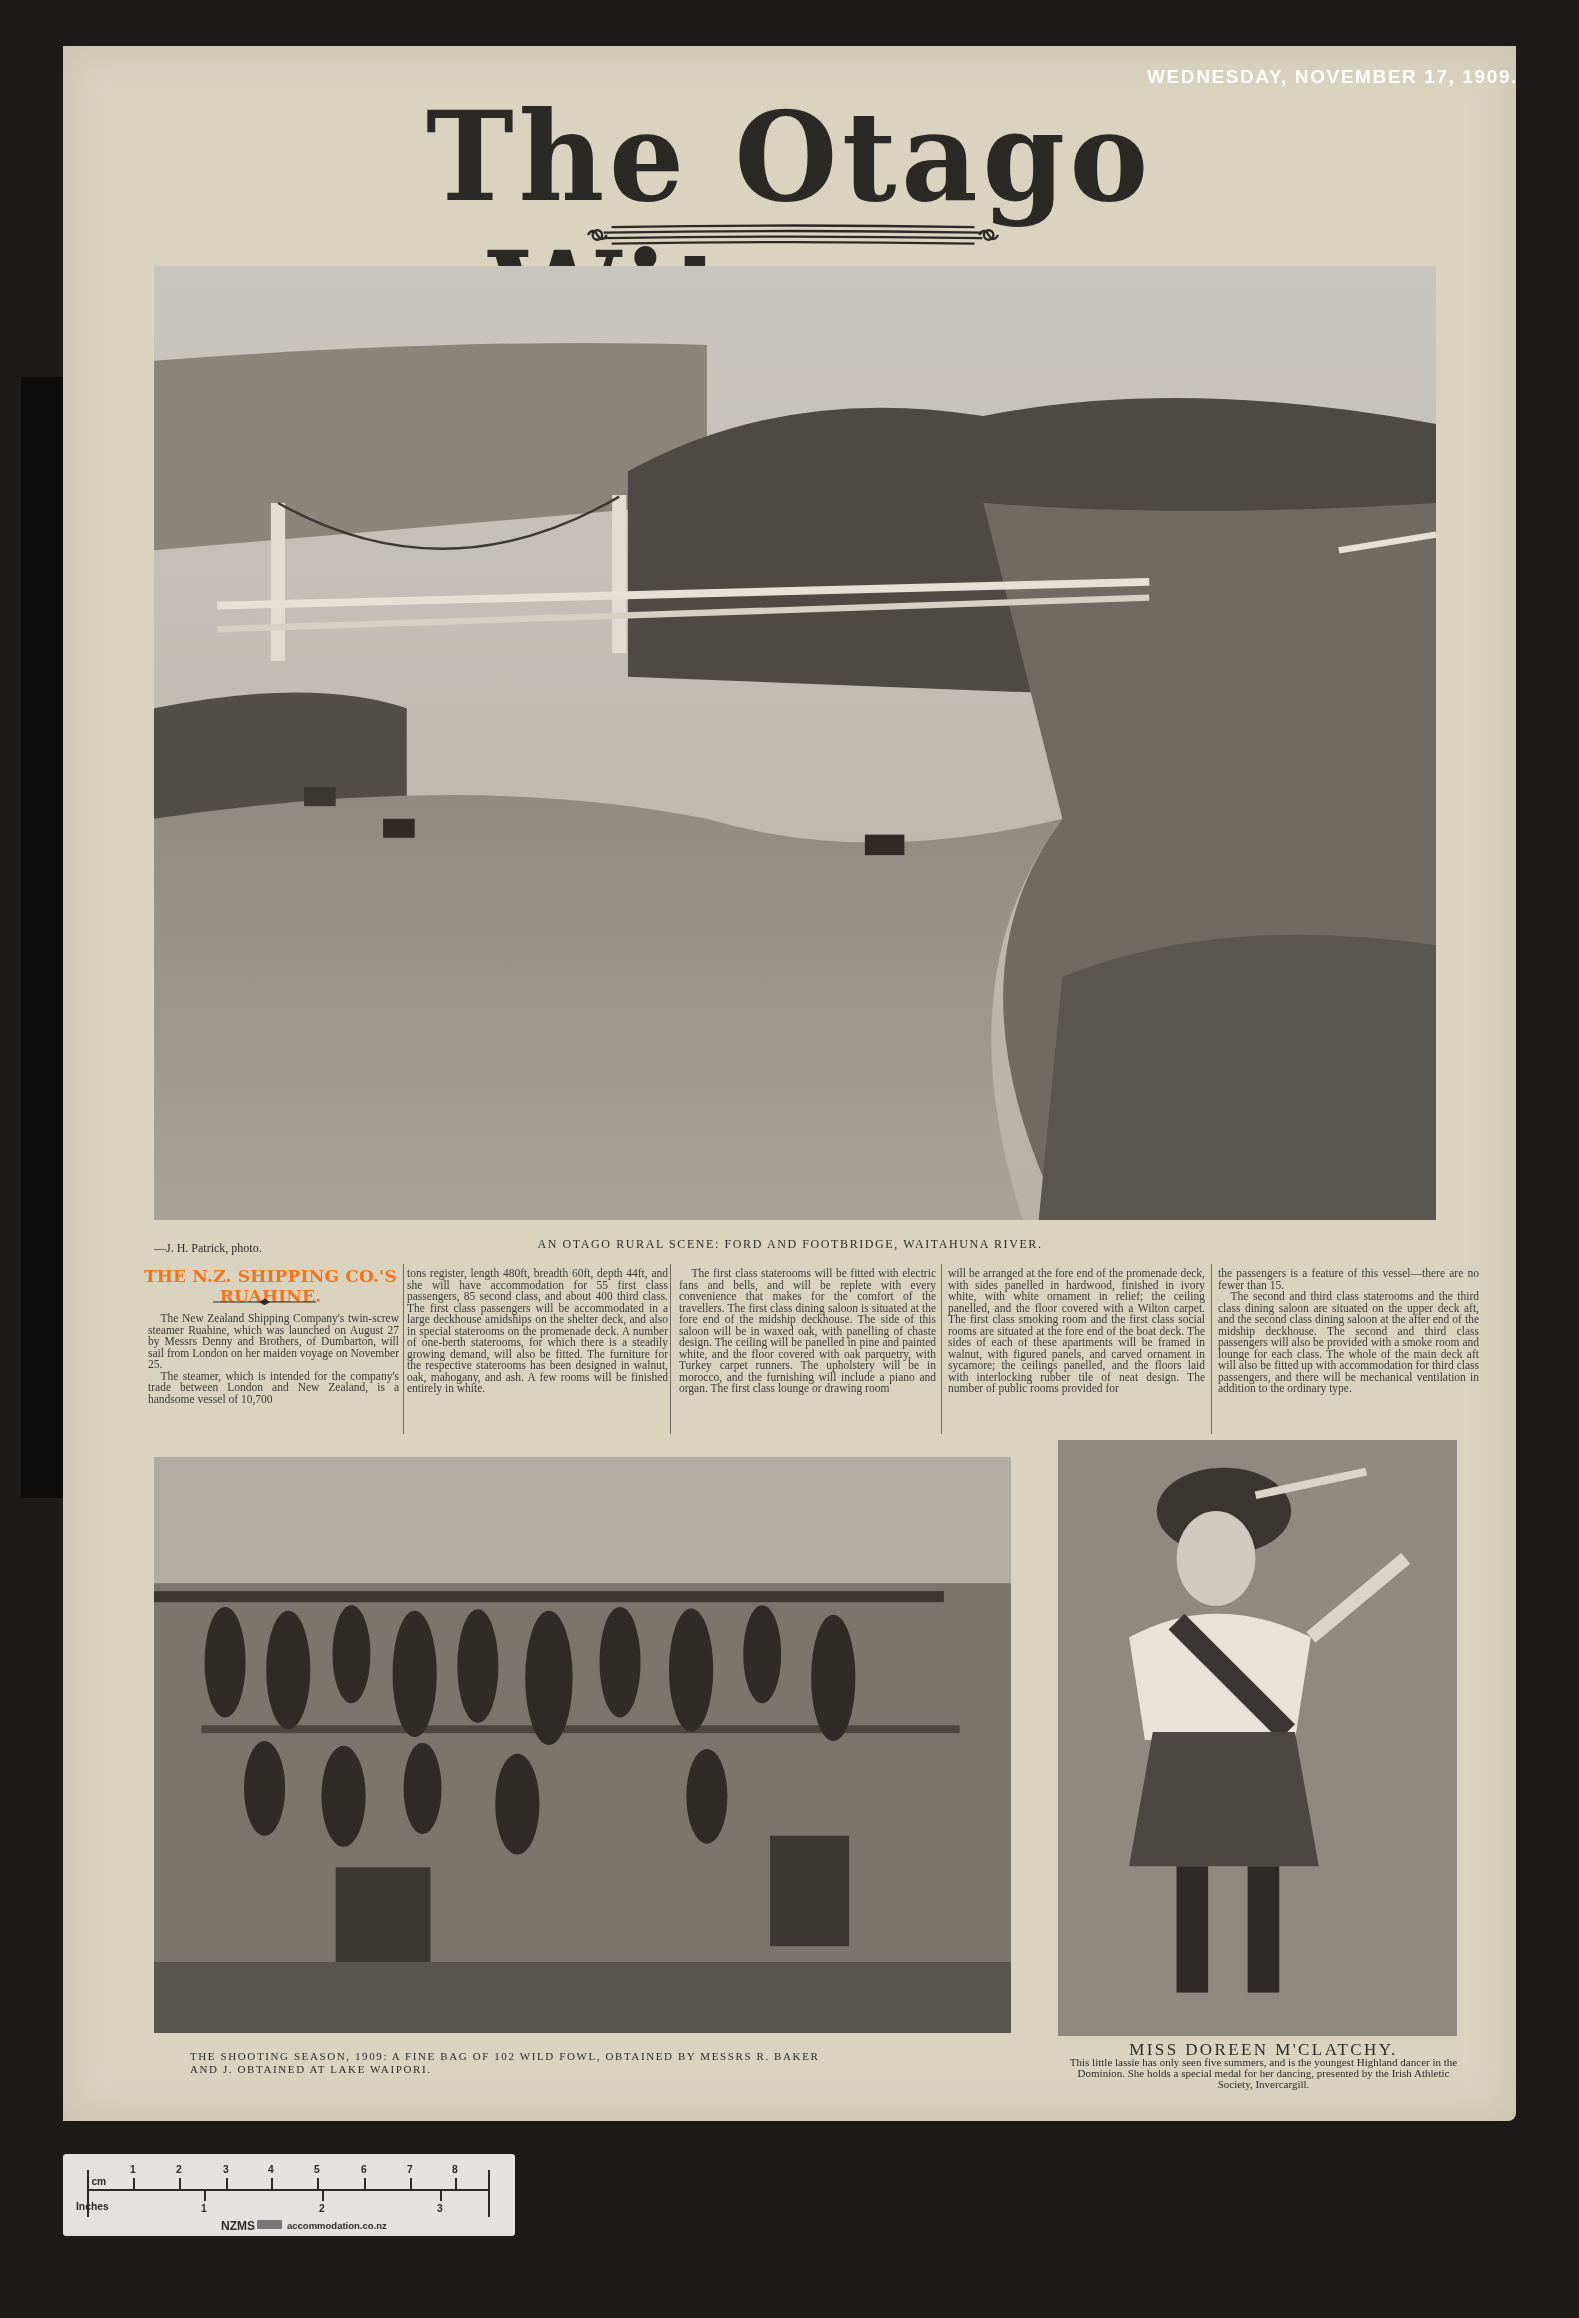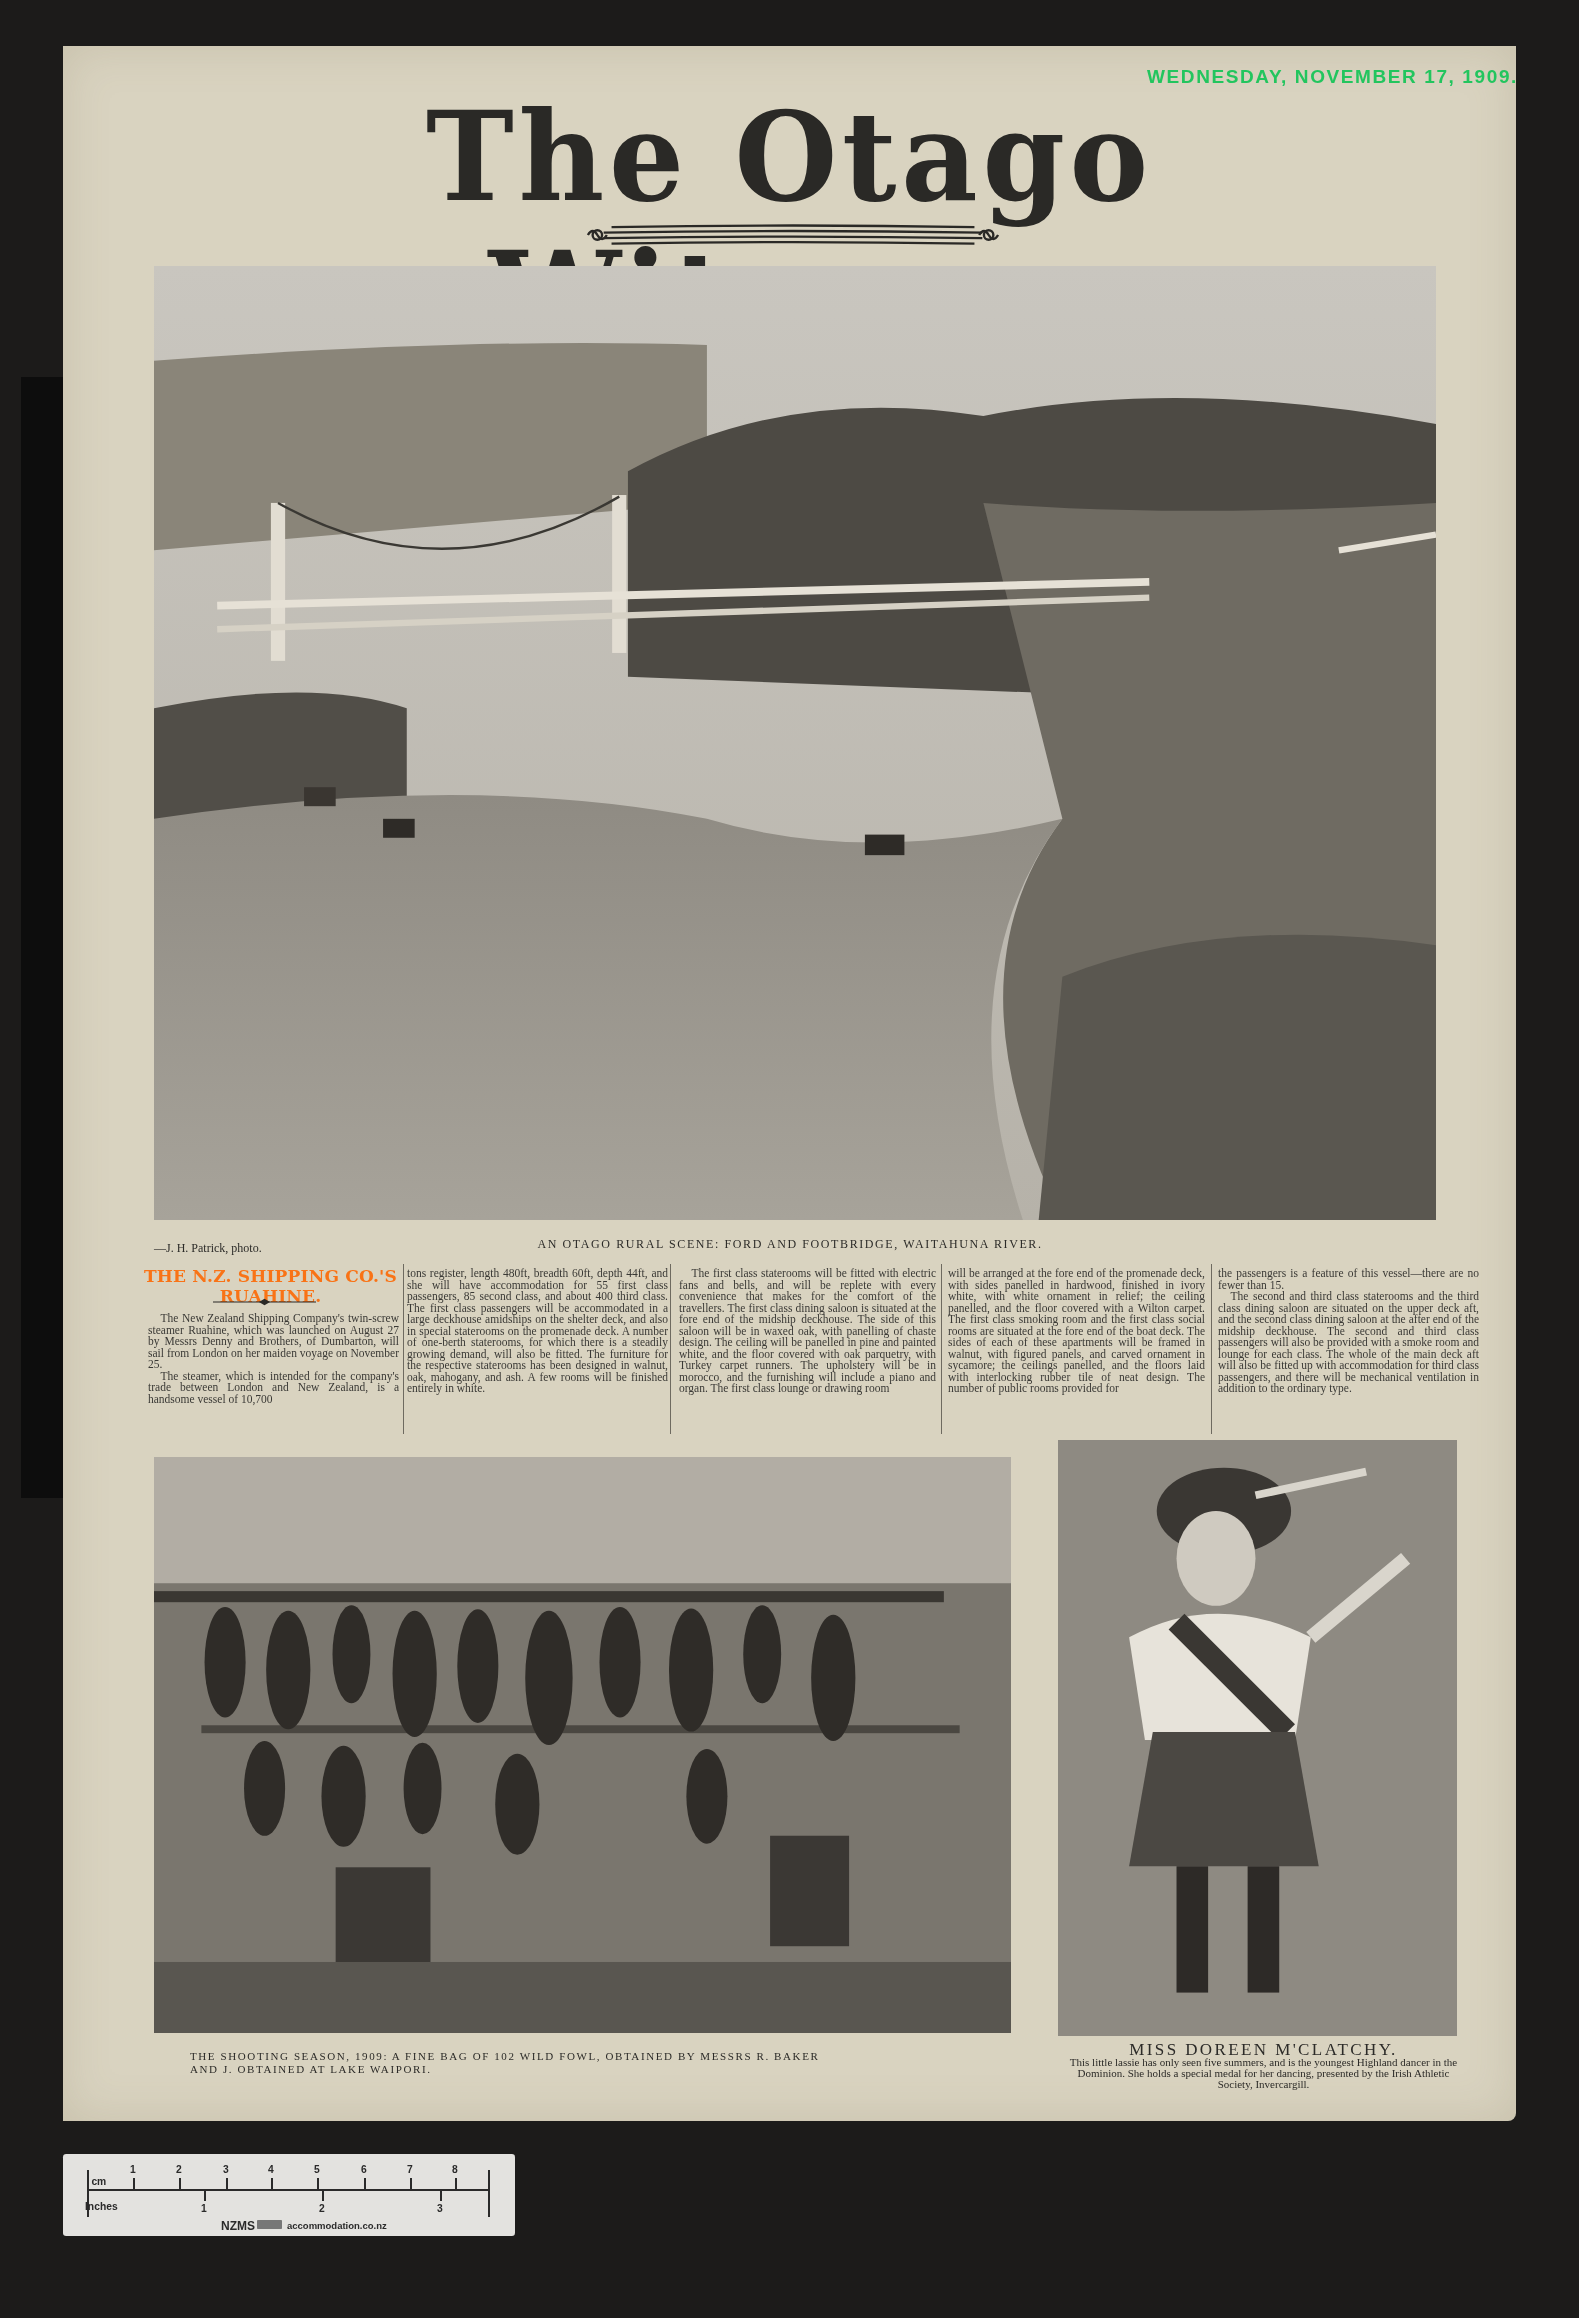--- a/index.html
+++ b/index.html
@@ -1,20 +1,20 @@
 <!DOCTYPE html>
 <html style="font-size:12.6px"><head>
 <meta charset="utf-8">
 <style>
   html, body { margin:0; padding:0; }
   body { width:1579px; height:2319px; background:#1c1b1a; position:relative; overflow:hidden; font-family:"Liberation Serif", serif; }
   .backing { position:absolute; left:20.5px; top:377px; width:44px; height:1121px; background:#0d0d0d; }
   .paper { position:absolute; left:63px; top:46px; width:1453px; height:2075px; background:#d9d3c0; border-radius:0 0 8px 0; box-shadow: inset 0 0 47px rgba(120,110,80,0.18); }
   .abs { position:absolute; }
-  .dateline { left:1147px; top:66px; width:363px; font-family:"Liberation Sans", sans-serif; font-weight:bold; font-size:19px; letter-spacing:1.6px; color:#22c55e; white-space:nowrap; }
+  .dateline { left:1147px; top:66px; width:363px; font-family:"Liberation Sans", sans-serif; font-weight:bold; font-size:19px; letter-spacing:1.6px; color:#ffffff; white-space:nowrap; }
   .masthead { left:197px; top:93px; width:1185px; text-align:center; font-family:"DejaVu Serif", serif; font-weight:bold; font-size:118px; line-height:134px; color:#2a2926; letter-spacing:4.7px; transform:scaleY(1.05); }
   .ornament { left:580px; top:219px; width:426px; height:32px; }
   .photo { background:#9f9a90; overflow:hidden; }
   .photo svg { display:block; width:100%; height:100%; }
   .caption { font-family:"Liberation Serif", serif; color:#2c2b28; text-transform:none; }
   .credit { left:154px; top:1241px; font-size:12px; }
   .top-caption { left:474px; top:1237px; width:632px; text-align:center; font-size:12px; letter-spacing:1.6px; }
   .col { font-family:"Liberation Serif", serif; font-size:11.5px; line-height:11.5px; color:#3a3935; text-align:justify; }
   .col p { margin:0; text-indent:12.6px; }
   .col-rule { position:absolute; width:0.8px; background:#6e6a60; }
@@ -170,21 +170,21 @@
 <div class="abs caption bottom-caption-r">
   <div class="title">MISS DOREEN M'CLATCHY.</div>
   <div>This little lassie has only seen five summers, and is the youngest Highland dancer in the Dominion. She holds a special medal for her dancing, presented by the Irish Athletic Society, Invercargill.</div>
 </div>
 
 <div class="ruler">
   <div class="tick" style="left:24px; top:16px; height:47px;"></div>
   <div class="tick" style="left:425px; top:16px; height:47px;"></div>
   <div class="tick" style="left:24px; top:35px; width:403px; height:1.6px;"></div>
   <span class="lbl" style="left:28.4px; top:22px; font-size:10.3px;">cm</span>
-  <span class="lbl" style="left:22px; top:47px; font-size:10.3px;">Inches</span>
+  <span class="lbl" style="left:13px; top:47px; font-size:10.3px;">Inches</span>
   <span class="lbl" style="left:67px; top:9.5px; font-size:10.3px;">1</span>
   <span class="lbl" style="left:113px; top:9.5px; font-size:10.3px;">2</span>
   <span class="lbl" style="left:160px; top:9.5px; font-size:10.3px;">3</span>
   <span class="lbl" style="left:205px; top:9.5px; font-size:10.3px;">4</span>
   <span class="lbl" style="left:251px; top:9.5px; font-size:10.3px;">5</span>
   <span class="lbl" style="left:298px; top:9.5px; font-size:10.3px;">6</span>
   <span class="lbl" style="left:344px; top:9.5px; font-size:10.3px;">7</span>
   <span class="lbl" style="left:389px; top:9.5px; font-size:10.3px;">8</span>
   <div class="tick" style="left:70px; top:24px; height:11px;"></div>
   <div class="tick" style="left:116px; top:24px; height:11px;"></div>

